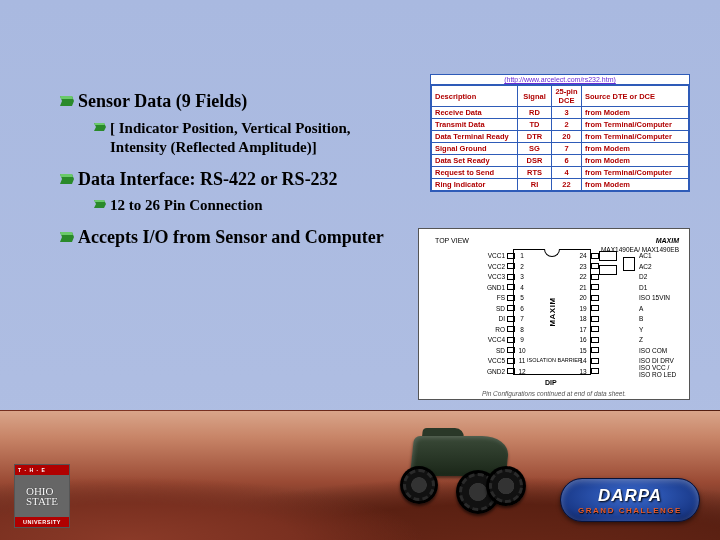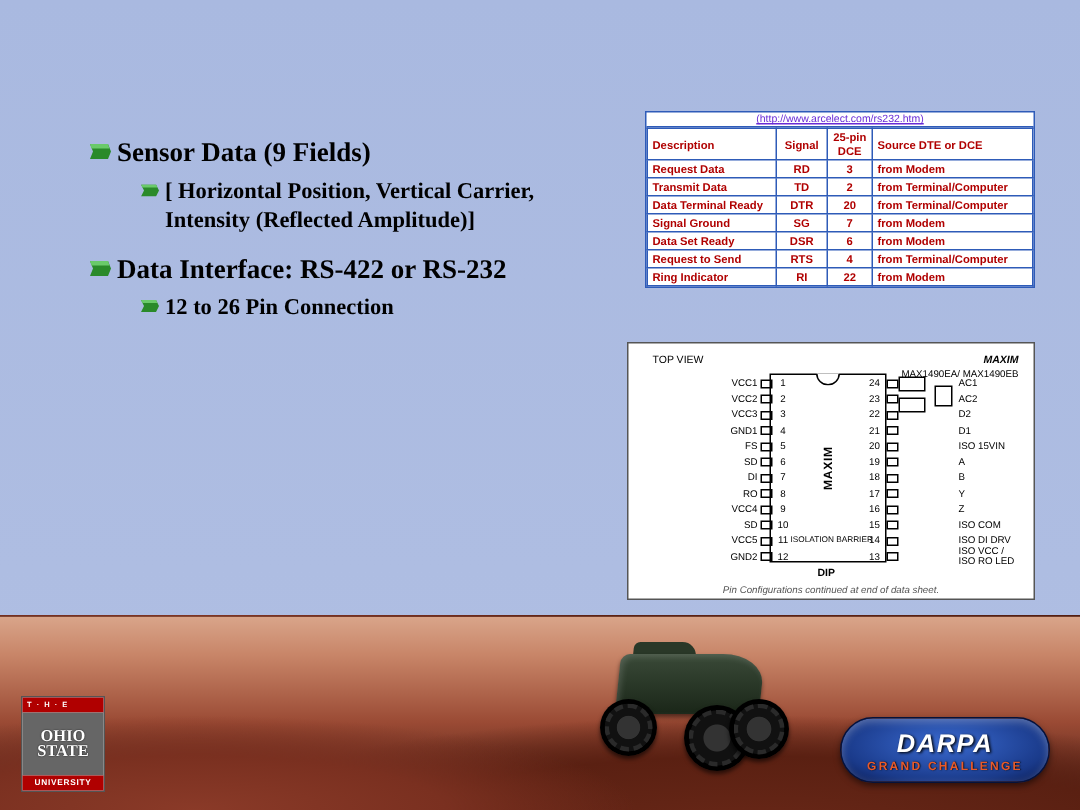--- a/index.html
+++ b/index.html
@@ -83,21 +83,21 @@
   }
 
   
   .osu {
     position:absolute; left:14px; bottom:12px; width:56px; height:64px;
     background:#fff; border:1px solid #555; display:flex; flex-direction:column;
   }
   .osu-top { flex:0 0 10px; background:#b00000; display:flex; justify-content:space-between; padding:0 3px; align-items:center;}
   .osu-top span { font-size:5px; color:#fff; font-family:Arial; font-weight:bold; letter-spacing:1px;}
   .osu-mid { flex:1; background:#666; display:flex; align-items:center; justify-content:center; }
-  .osu-mid-inner { font-family:"Times New Roman"; color:#fff; font-weight:bold; font-size:11px; line-height:0.95; text-align:center; text-shadow:0 0 1px #000;}
+  .osu-mid-inner { font-family:"Times New Roman"; color:#fff; font-weight:normal; font-size:11px; line-height:0.95; text-shadow:0 0 1px #000;}
   .osu-bot { flex:0 0 10px; background:#b00000; color:#fff; font-size:5.5px; text-align:center; font-family:Arial; font-weight:bold; letter-spacing:0.5px; line-height:10px;}
 
   
   .darpa {
     position:absolute; right:20px; bottom:18px; width:140px; height:44px;
     background: radial-gradient(ellipse at 50% 40%, #3a6ad0 0%, #1a3a8a 70%, #0a1a50 100%);
     border-radius:22px; box-shadow: inset 0 2px 6px rgba(255,255,255,0.3), 0 2px 4px rgba(0,0,0,0.5);
     display:flex; flex-direction:column; align-items:center; justify-content:center;
     border:1px solid #06123a;
   }
@@ -136,56 +136,65 @@
         </span>
       <span class="txt">Sensor Data (9 Fields)</span>
     </div>
     <div class="b2">
       <span class="bullet-icon">
           <svg width="12" height="8">
             <polygon points="0,0 10,0 12,4 10,8 0,8 2,4" fill="#2a8a2a"></polygon>
             <polygon points="0,0 10,0 11,2 1,2" fill="#6aca6a"></polygon>
           </svg>
         </span>
-      <span class="txt">[ Horizontal Position, Vertical Carrier, Intensity (Reflected Amplitude)]</span>
+      <span class="txt">[ Indicator Position, Vertical Position, Intensity (Reflected Amplitude)]</span>
     </div>
     <div class="b1">
       <span class="bullet-icon">
           <svg width="14" height="10">
             <polygon points="0,0 12,0 14,5 12,10 0,10 2,5" fill="#2a8a2a"></polygon>
             <polygon points="0,0 12,0 13,3 1,3" fill="#6aca6a"></polygon>
           </svg>
         </span>
       <span class="txt">Data Interface: RS-422 or RS-232</span>
     </div>
     <div class="b2">
       <span class="bullet-icon">
           <svg width="12" height="8">
             <polygon points="0,0 10,0 12,4 10,8 0,8 2,4" fill="#2a8a2a"></polygon>
             <polygon points="0,0 10,0 11,2 1,2" fill="#6aca6a"></polygon>
           </svg>
         </span>
       <span class="txt">12 to 26 Pin Connection</span>
+    </div>
+    <div class="b1">
+      <span class="bullet-icon">
+          <svg width="14" height="10">
+            <polygon points="0,0 12,0 14,5 12,10 0,10 2,5" fill="#2a8a2a"></polygon>
+            <polygon points="0,0 12,0 13,3 1,3" fill="#6aca6a"></polygon>
+          </svg>
+        </span>
+      <span class="txt">Accepts I/O from Sensor and Computer</span>
     </div>
   </div>
 
   <div class="table-box">
     <div class="url">(http://www.arcelect.com/rs232.htm)</div>
     <table class="sig-table">
       <thead>
           <tr id="sig-head">
             <th>Description</th>
             <th>Signal</th>
             <th>25-pin DCE</th>
             <th>Source DTE or DCE</th>
           </tr>
         </thead>
       <tbody id="sig-body">
           <tr>
-            <td>Request Data</td>
+            <td>Receive Data</td>
             <td>RD</td>
             <td>3</td>
             <td>from Modem</td>
           </tr>
           <tr>
             <td>Transmit Data</td>
             <td>TD</td>
             <td>2</td>
             <td>from Terminal/Computer</td>
           </tr>

